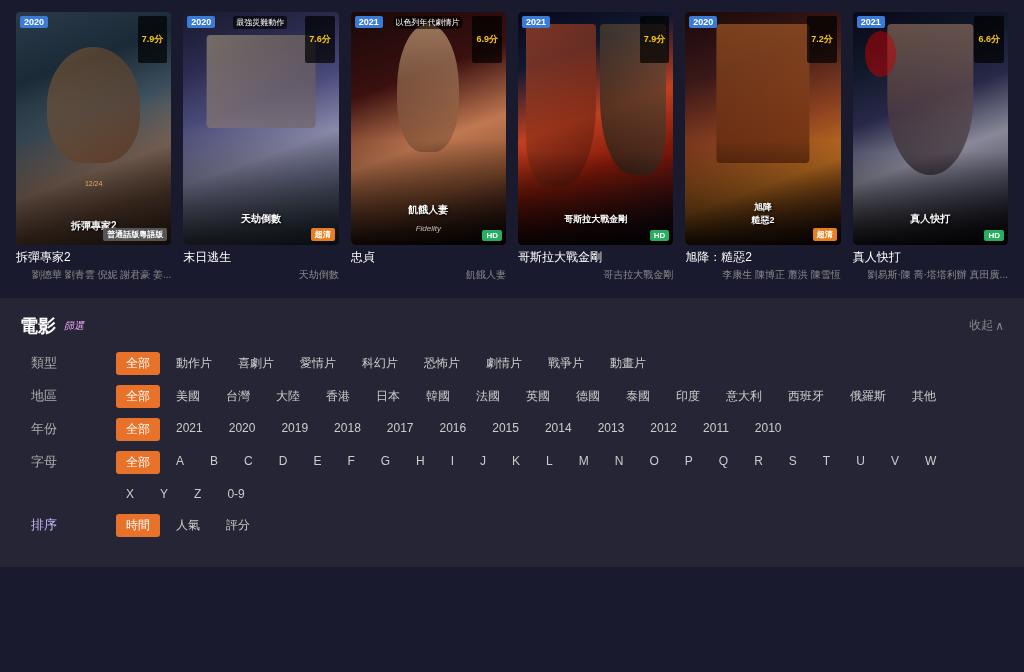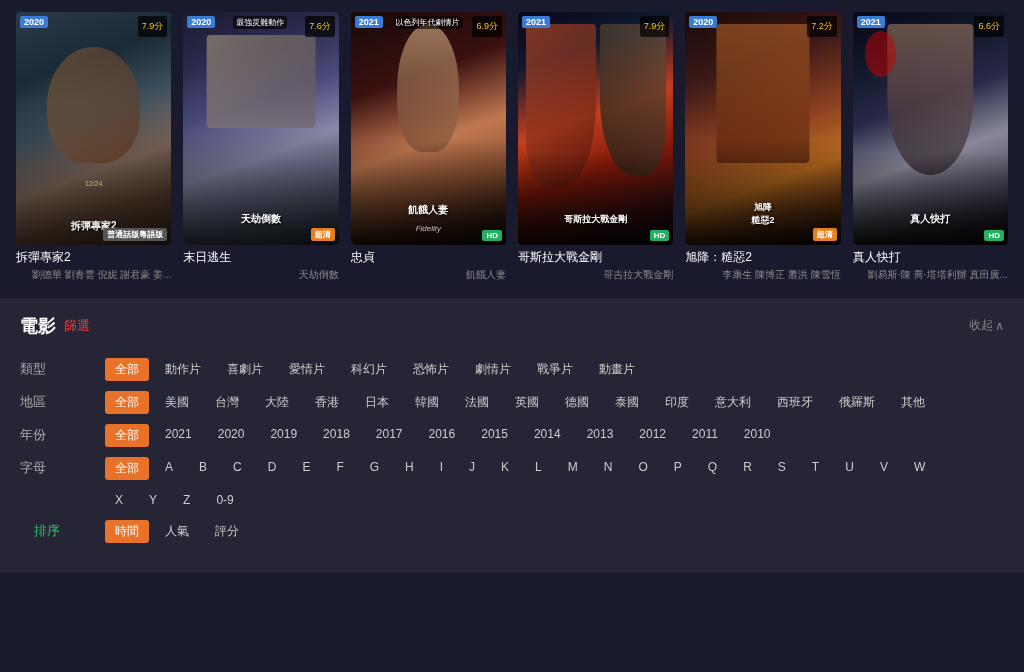--- a/index.html
+++ b/index.html
@@ -58,23 +58,23 @@
       font-size: 9px;
       padding: 1px 4px;
       border-radius: 2px;
       font-weight: bold;
     }
 
     .score-badge {
       background: rgba(0,0,0,0.7);
       color: #f5c518;
       font-size: 9px;
-      padding: 4px 4px;
+      padding: 17px 4px;
       border-radius: 2px;
-      font-weight: normal;
+      font-weight: bold;
     }
 
     .poster-bottom {
       display: flex;
       flex-direction: column;
       gap: 2px;
       margin-top: 7px;
     }
 
     .quality-tag {
@@ -116,54 +116,56 @@
     .filter-section {
       background: #252535;
       margin: 0;
       padding: 16px 20px 20px;
     }
 
     .filter-header {
       display: flex;
       justify-content: space-between;
       align-items: center;
-      margin-bottom: 20px;
+      margin-bottom: 14px;
     }
 
     .filter-title-area {
       display: flex;
       align-items: center;
       gap: 8px;
     }
 
     .filter-main-title {
       font-size: 18px;
       font-weight: bold;
       color: #fff;
     }
 
     .filter-sub-title {
-      font-size: 13px;
-      color: #ef4444;
+      font-size: 10px;
+      color: #f0abfc;
+      font-style: italic;
     }
 
     .collapse-btn {
       font-size: 12px;
       color: #888;
       cursor: pointer;
       display: flex;
       align-items: center;
       gap: 2px;
     }
 
     .filter-row {
       display: flex;
       align-items: center;
       margin-bottom: 10px;
       gap: 0;
+      margin-left: 11px;
     }
 
     .filter-label {
       font-size: 13px;
       color: #aaa;
       width: 40px;
       flex-shrink: 0;
     }
 
     .filter-tags {
@@ -193,24 +195,23 @@
     
     .sort-row {
       display: flex;
       align-items: center;
       margin-top: 4px;
       gap: 0;
     }
 
     .sort-label {
       font-size: 13px;
-      color: #22c55e;
+      color: #c4b5fd;
       width: 40px;
       flex-shrink: 0;
-      text-align: right;
     }
 
     .sort-tags {
       display: flex;
       gap: 6px;
     }
   </style>
 </head>
 <body>
 

